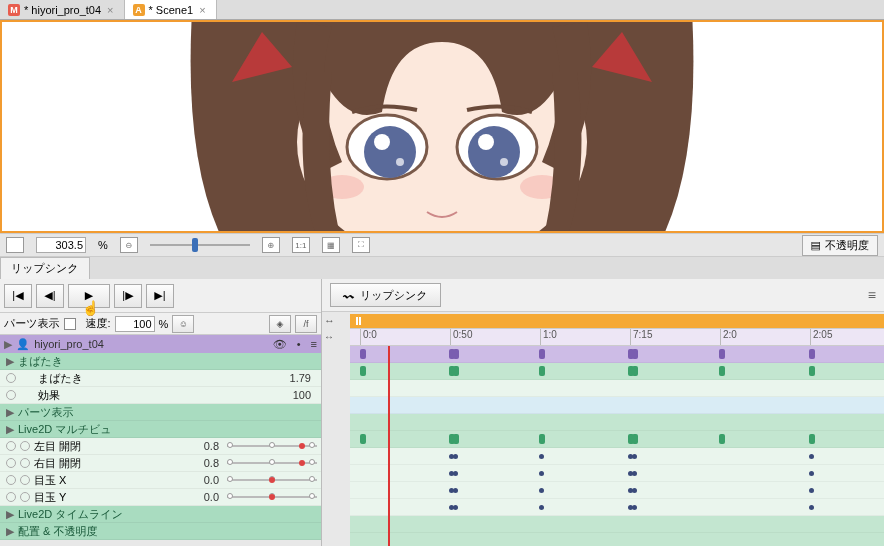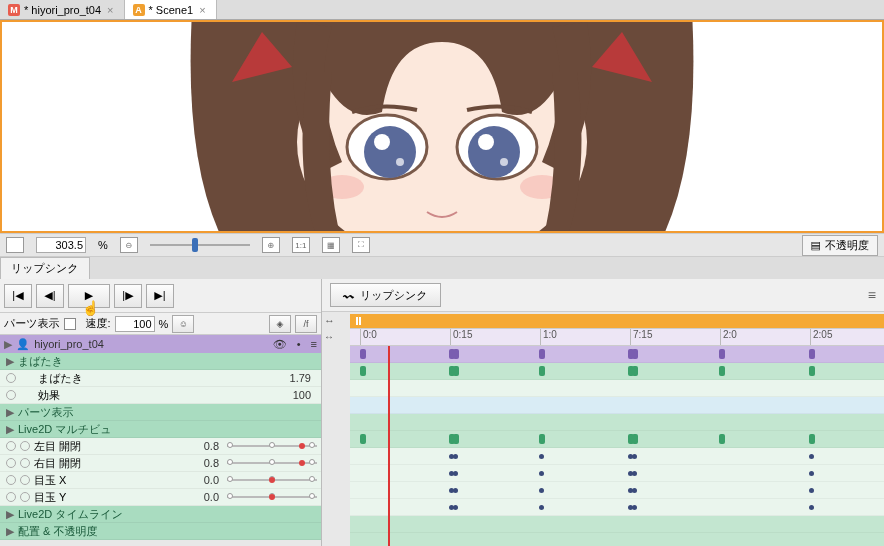--- a/index.html
+++ b/index.html
@@ -297,21 +297,21 @@
     </div>
     <div style="position:relative; height:16px;">
       <div class="orange-bar">
         <span class="arrows">↔</span>
       </div>
     </div>
     <div style="position:relative;">
       <span class="arrows2" style="top:2px;">↔</span>
       <div class="ruler" id="ruler">
           <div class="tick" style="left: 10px;">0:0</div>
-          <div class="tick" style="left: 100px;">0:15</div>
+          <div class="tick" style="left: 100px;">0:50</div>
           <div class="tick" style="left: 190px;">1:0</div>
           <div class="tick" style="left: 280px;">7:15</div>
           <div class="tick" style="left: 370px;">2:0</div>
           <div class="tick" style="left: 460px;">2:05</div>
         </div>
       <div class="lanes" id="lanes">
         <div class="playhead"></div>
       <div class="lane purple">
             <div class="key p" style="left: 10px;"></div>
             <div class="key p" style="left: 99px;"></div>

